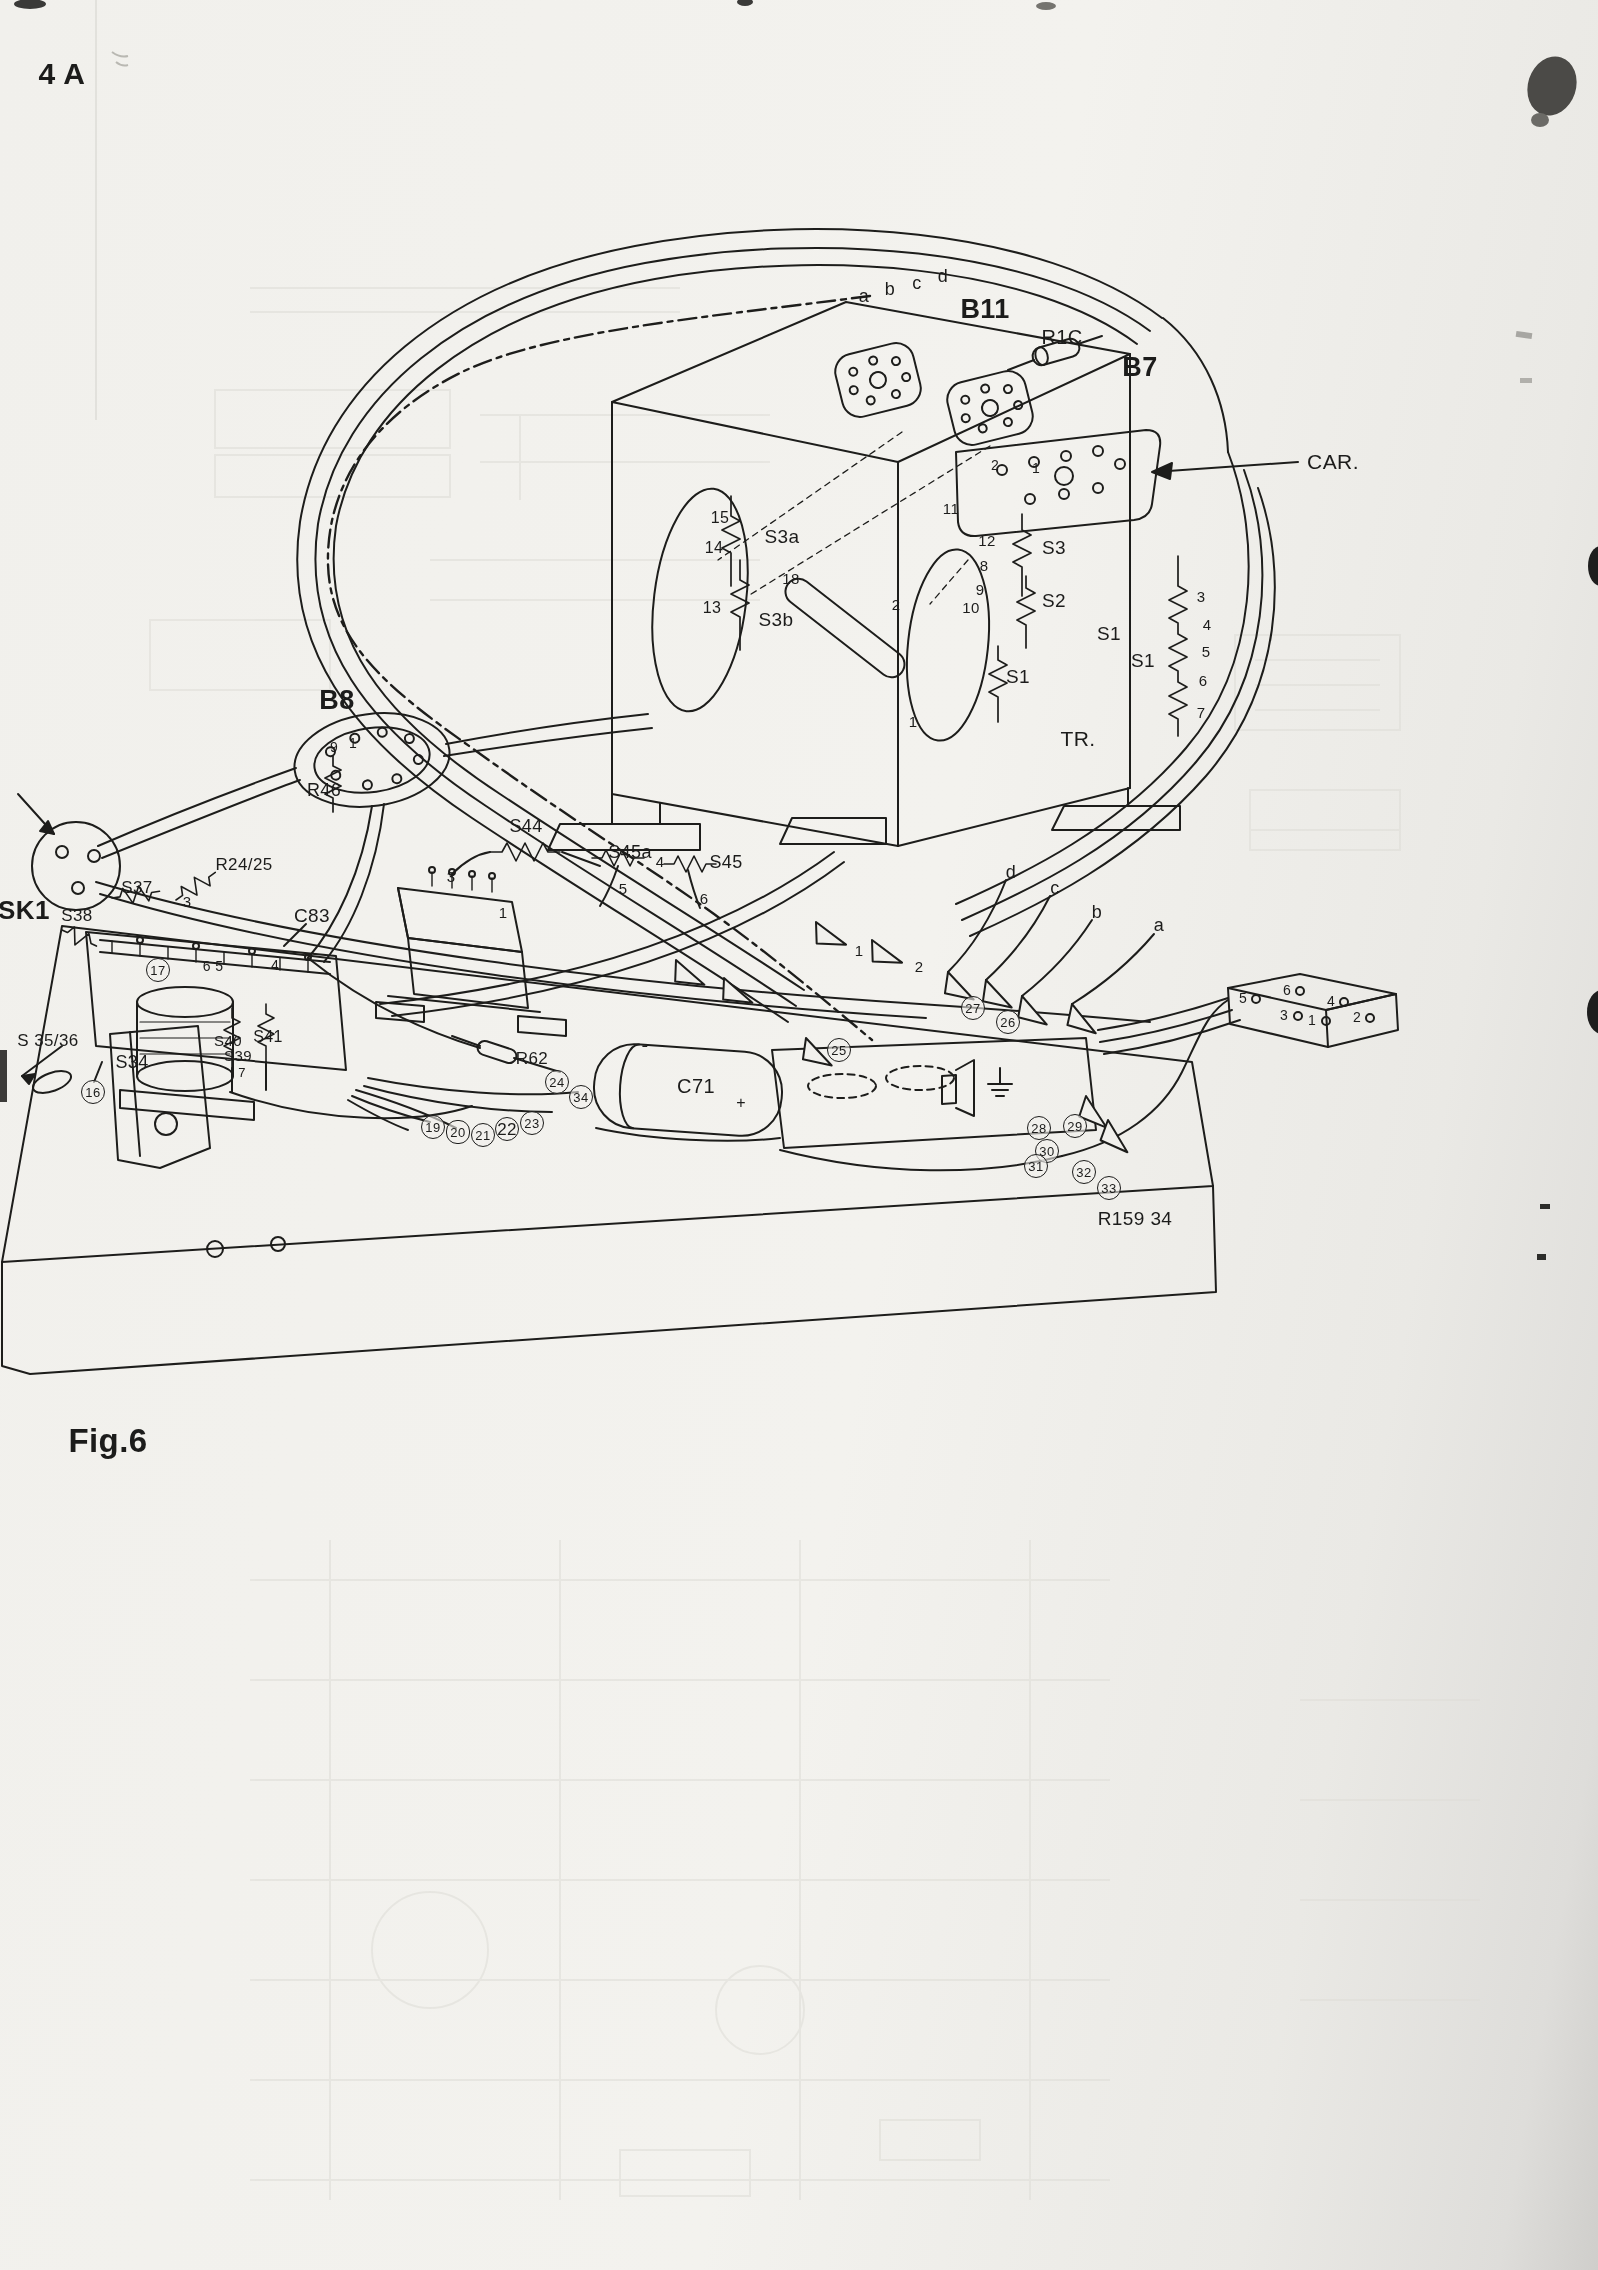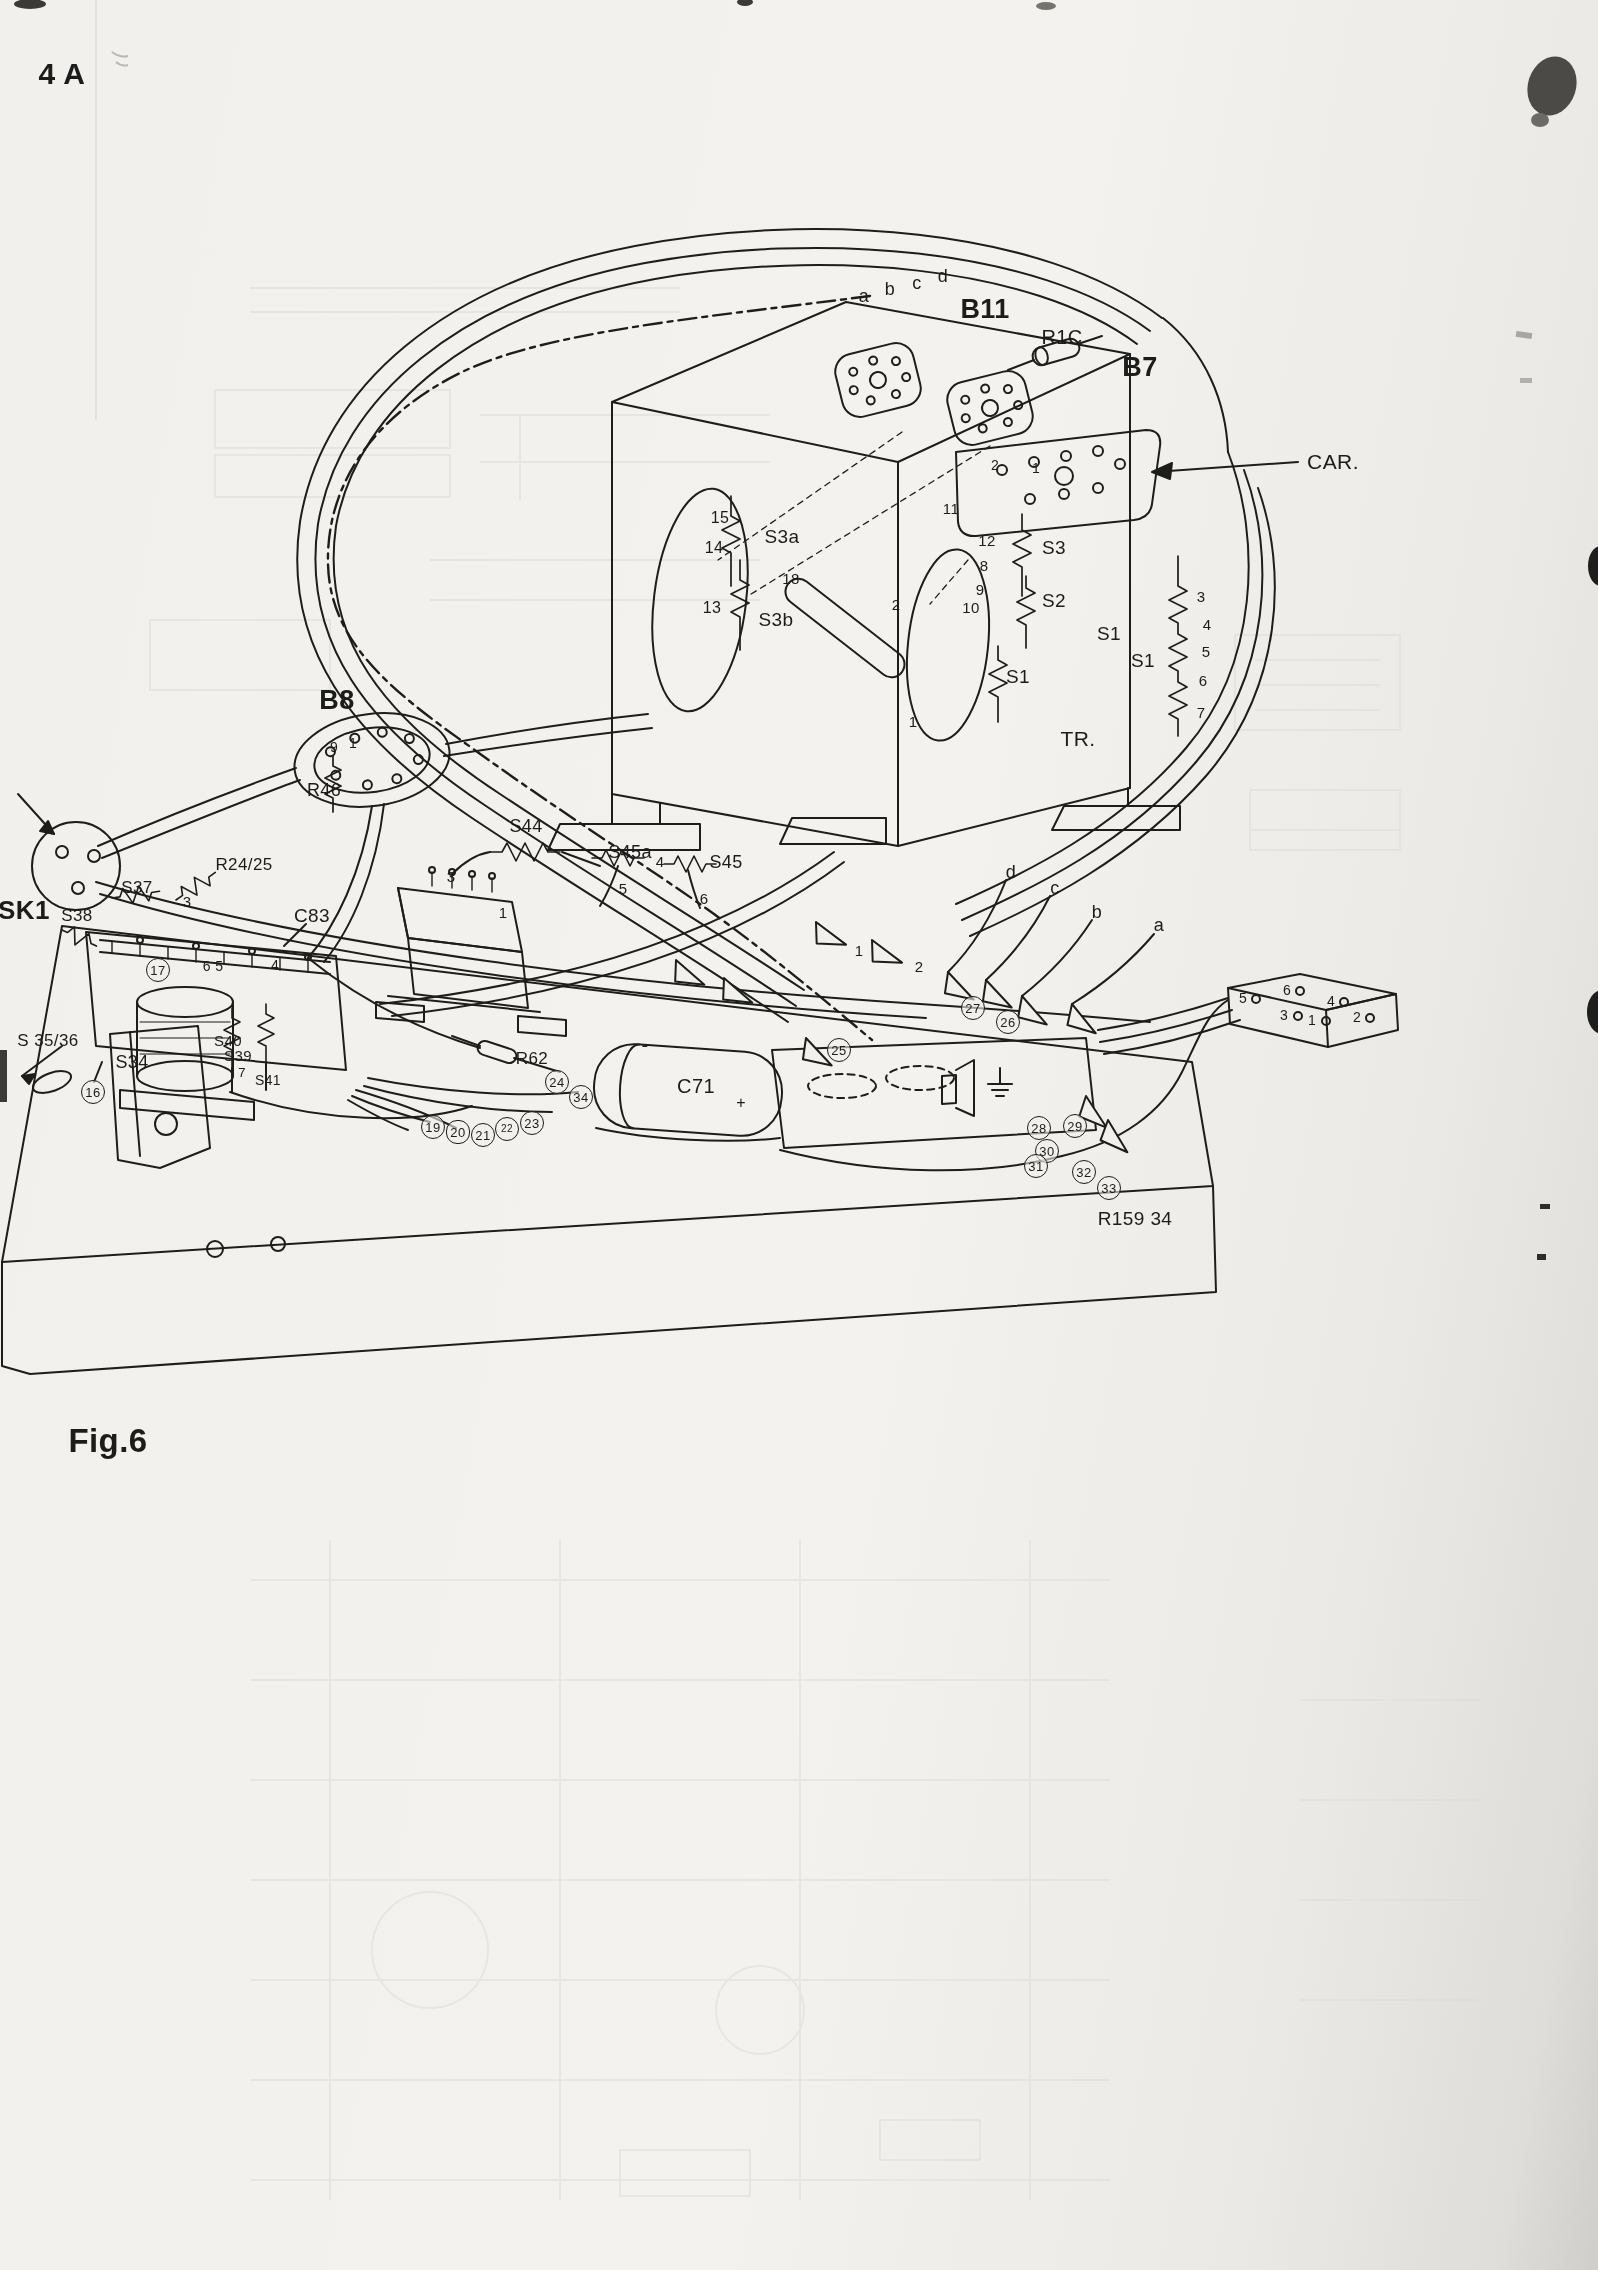--- a/index.html
+++ b/index.html
@@ -365,32 +365,32 @@
       <span class="lbl" style="left: 726px; top: 862px; font-size: 18px;">S45</span>
       <span class="lbl" style="left: 623px; top: 888px; font-size: 15px;">5</span>
       <span class="lbl" style="left: 704px; top: 898px; font-size: 15px;">6</span>
       <span class="lbl" style="left: 503px; top: 912px; font-size: 15px;">1</span>
       <span class="lbl circled" style="left: 126px; top: 970px; font-size: 13px; margin-left: 32px;">17</span>
       <span class="lbl" style="left: 213px; top: 966px; font-size: 14px;">6 5</span>
       <span class="lbl" style="left: 275px; top: 965px; font-size: 14px;">4</span>
       <span class="lbl" style="left: 48px; top: 1040px; font-size: 17px;">S 35/36</span>
       <span class="lbl" style="left: 132px; top: 1062px; font-size: 18px;">S34</span>
       <span class="lbl" style="left: 228px; top: 1040px; font-size: 15px;">S40</span>
-      <span class="lbl" style="left: 268px; top: 1080px; font-size: 14px;">S41</span>
+      <span class="lbl" style="left: 268px; top: 1037px; font-size: 16px;">S41</span>
       <span class="lbl" style="left: 238px; top: 1055px; font-size: 15px;">S39</span>
       <span class="lbl" style="left: 242px; top: 1072px; font-size: 13px;">7</span>
       <span class="lbl circled" style="left: 93px; top: 1092px; font-size: 13px;">16</span>
       <span class="lbl" style="left: 532px; top: 1058px; font-size: 17px;">R62</span>
       <span class="lbl" style="left: 696px; top: 1086px; font-size: 20px;">C71</span>
       <span class="lbl" style="left: 645px; top: 1045px; font-size: 20px;">-</span>
       <span class="lbl" style="left: 741px; top: 1103px; font-size: 16px;">+</span>
       <span class="lbl circled" style="left: 433px; top: 1127px; font-size: 13px;">19</span>
       <span class="lbl circled" style="left: 458px; top: 1132px; font-size: 13px; border-radius: 11px;">20</span>
       <span class="lbl circled" style="left: 483px; top: 1135px; font-size: 13px;">21</span>
-      <span class="lbl circled" style="left: 507px; top: 1129px; font-size: 10px; text-align: center;">22</span>
+      <span class="lbl circled" style="left: 507px; top: 1129px; font-size: 17px; text-align: center;">22</span>
       <span class="lbl circled" style="left: 532px; top: 1123px; font-size: 13px;">23</span>
       <span class="lbl circled" style="left: 557px; top: 1082px; font-size: 13px;">24</span>
       <span class="lbl circled" style="left: 581px; top: 1097px; font-size: 13px;">34</span>
       <span class="lbl circled" style="left: 839px; top: 1050px; font-size: 13px;">25</span>
       <span class="lbl circled" style="left: 973px; top: 1008px; font-size: 13px;">27</span>
       <span class="lbl circled" style="left: 1008px; top: 1022px; font-size: 13px;">26</span>
       <span class="lbl circled" style="left: 1039px; top: 1128px; font-size: 13px;">28</span>
       <span class="lbl circled" style="left: 1075px; top: 1126px; font-size: 13px;">29</span>
       <span class="lbl circled" style="left: 1047px; top: 1151px; font-size: 13px;">30</span>
       <span class="lbl circled" style="left: 1036px; top: 1166px; font-size: 13px;">31</span>

